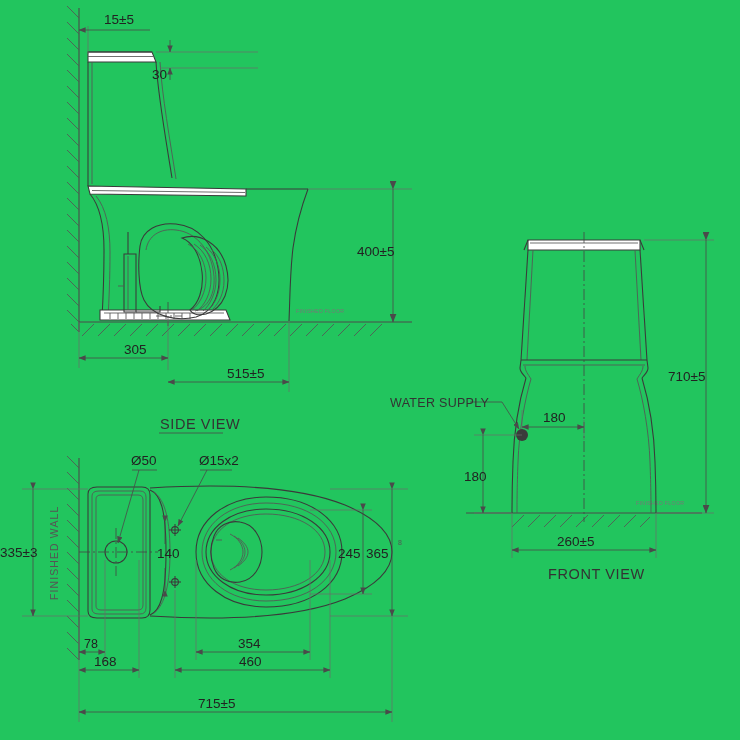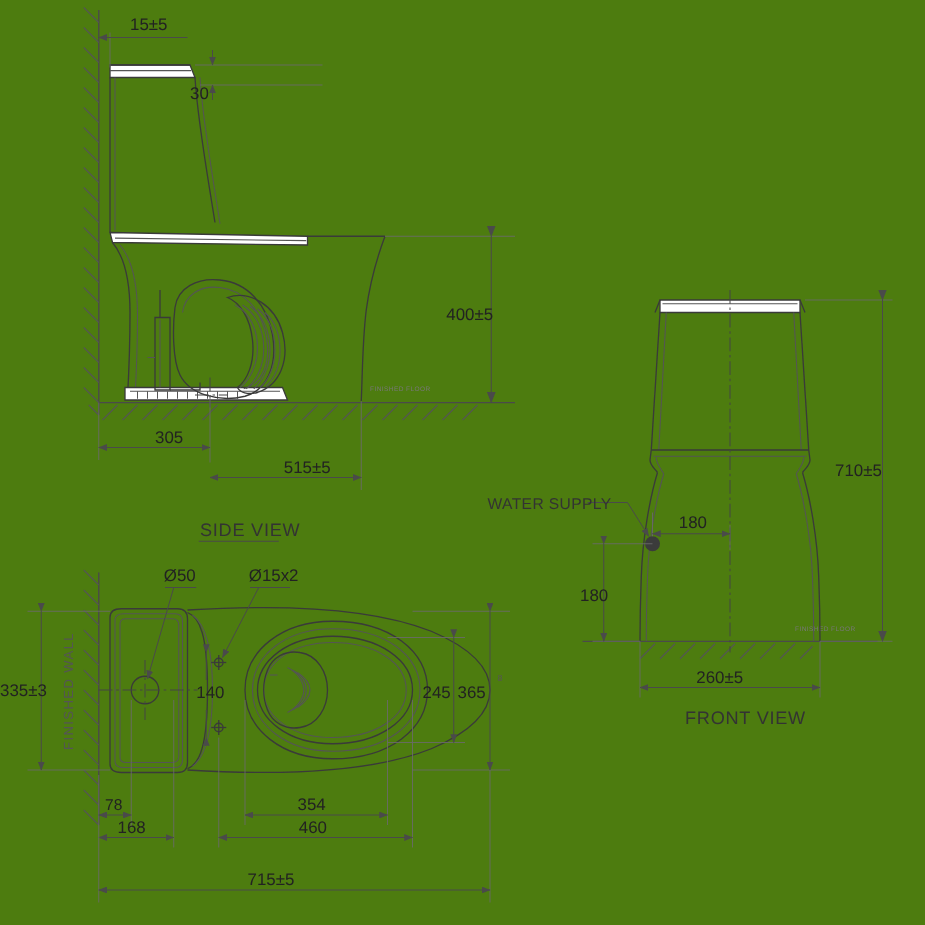--- a/index.html
+++ b/index.html
@@ -8,21 +8,21 @@
     padding: 0;
     background: #ffffff;
   }
   body {
     font-family: "Liberation Sans", sans-serif;
   }
   #sheet {
     position: relative;
     width: 740px;
     height: 740px;
-    background: #4d7c0f;
+    background: #22c55e;
     overflow: hidden;
   }
   #sheet svg {
     display: block;
     width: 740px;
     height: 740px;
   }
   .dimtxt {
     font-family: "Liberation Sans", sans-serif;
     font-size: 13.5px;

